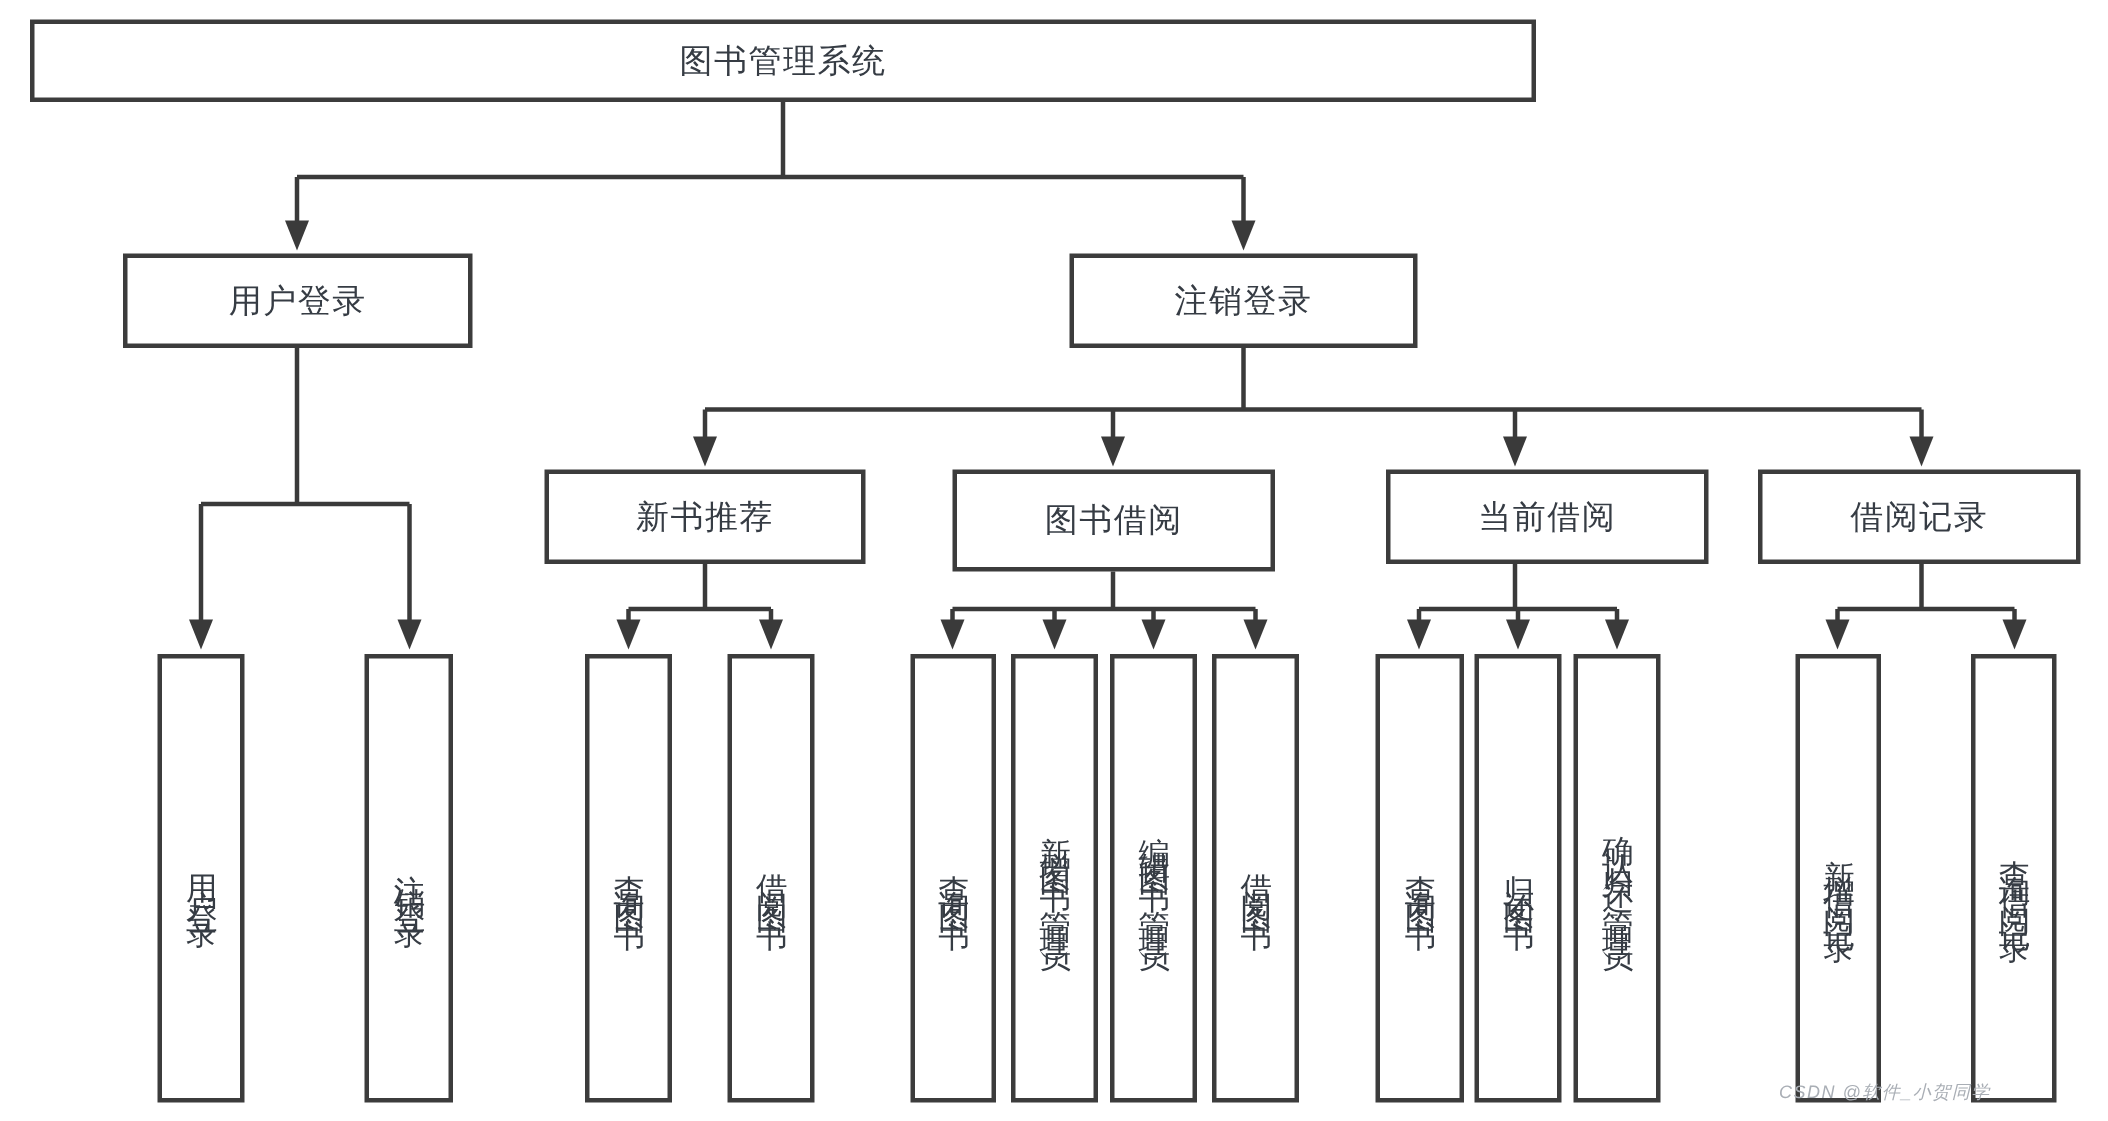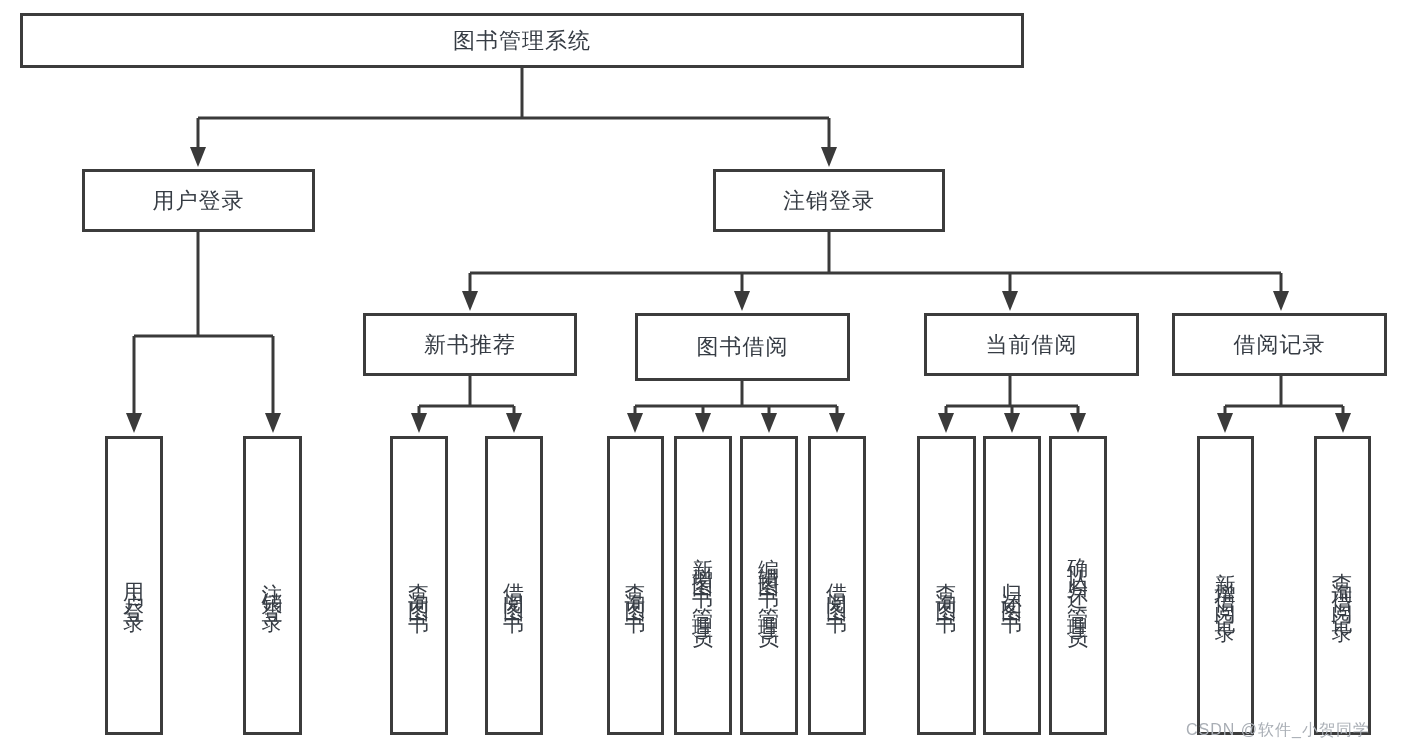--- a/index.html
+++ b/index.html
@@ -53,24 +53,25 @@
   .v7 {left:740px;}
   .v8 {left:808px;}
   .v9 {left:917px;width:59px;}
   .v10{left:983px;}
   .v11{left:1049px;}
   .v12{left:1197px;width:57px;}
   .v13{left:1314px;width:57px;}
   .watermark{
     position:absolute;
     left:1186px;top:720px;
-    font-size:16px;
+    font-size:12px;
     color:#a9aeb5;
     letter-spacing:1px;
     white-space:nowrap;
+    font-style:italic;
   }
 </style>
 </head>
 <body>
 
 <div id="canvas">
 
   <svg id="wires" viewBox="0 0 1405 747" xmlns="http://www.w3.org/2000/svg">
     <g stroke="#3a3a3a" stroke-width="3" fill="none">
 

